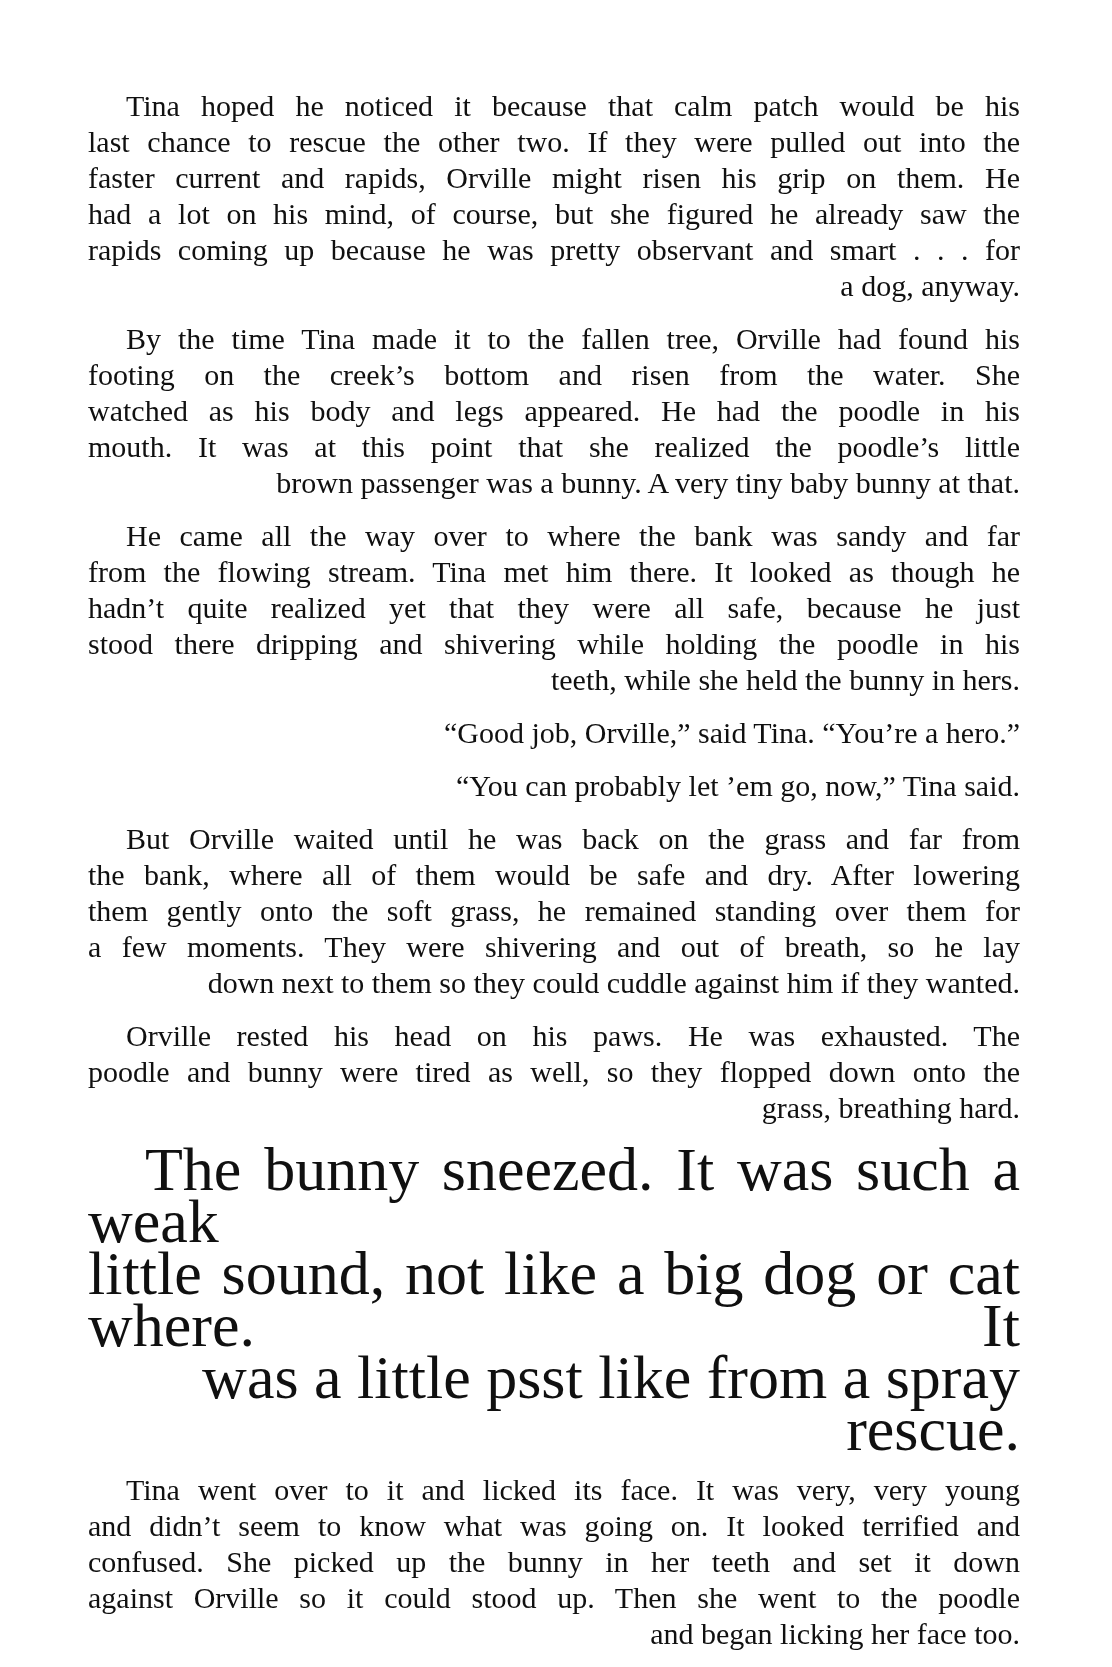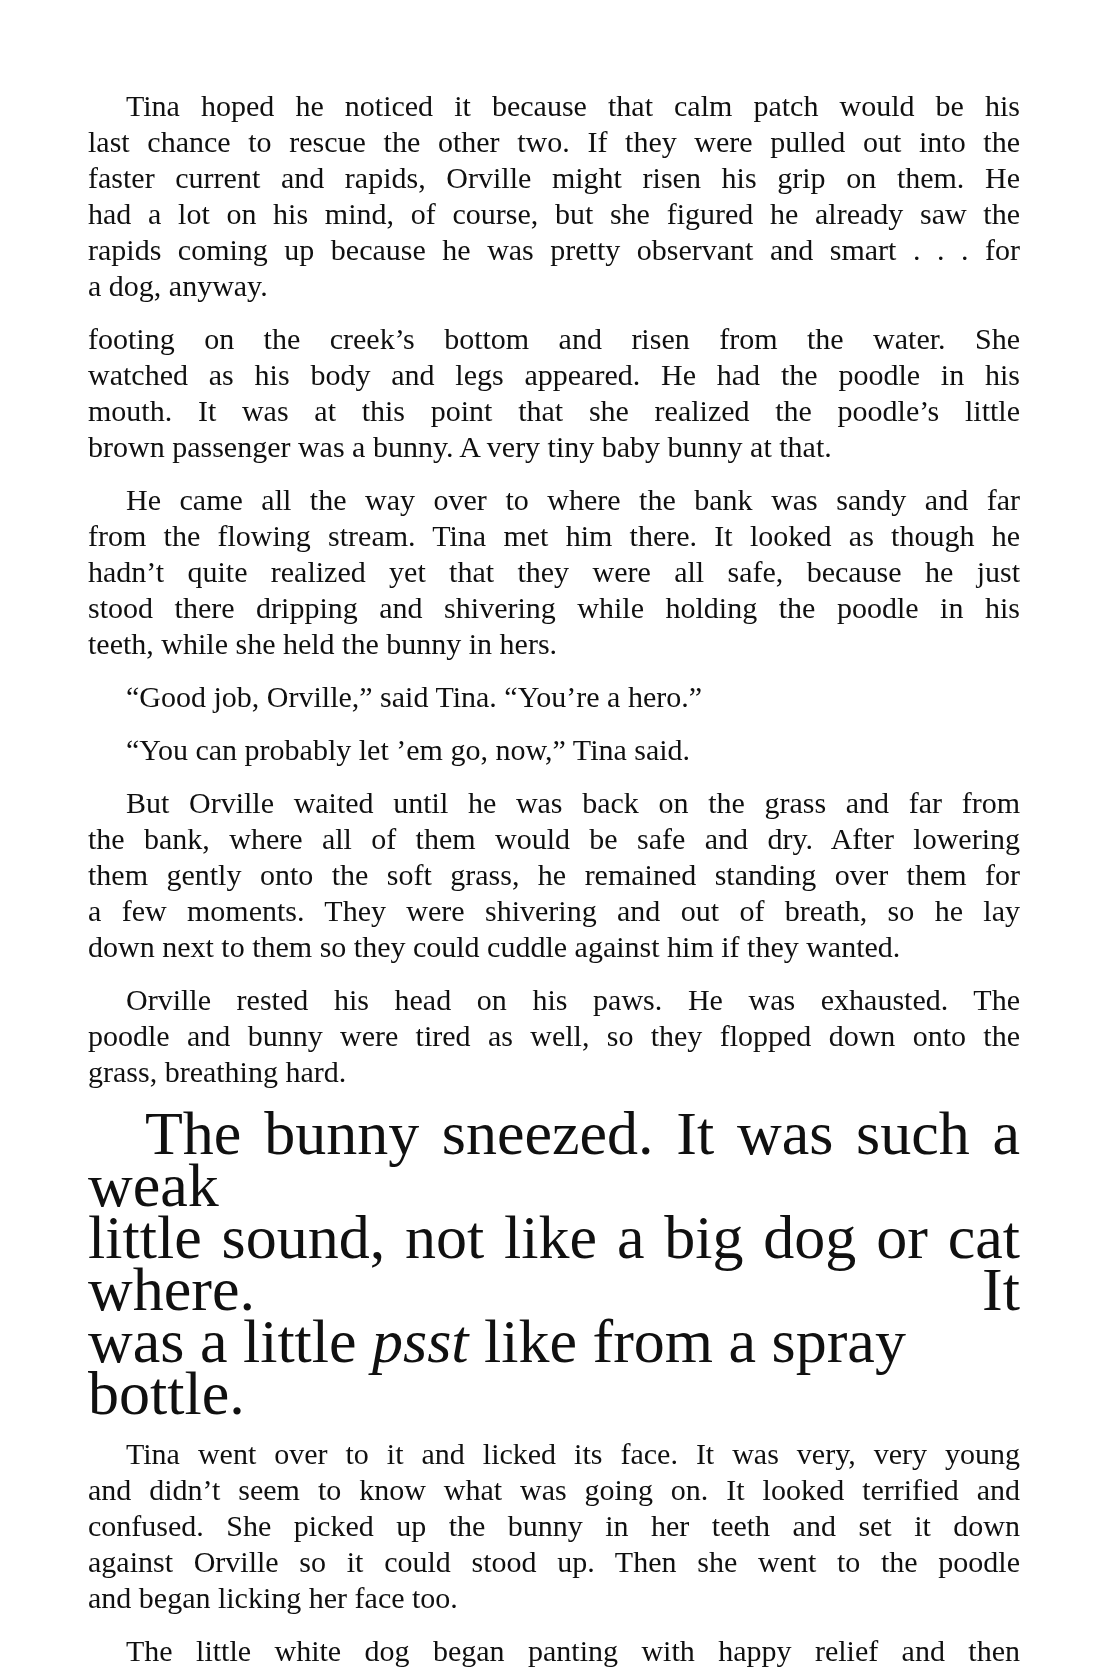--- a/index.html
+++ b/index.html
@@ -26,49 +26,49 @@
   }
   .para.body {
     font-size: 30px;
     line-height: 36px;
   }
   .para.large {
     font-size: 62px;
     line-height: 52px;
   }
   .line {
-    text-align: left;
+    text-align: right;
   }
   .line.justify {
     text-align: justify;
     text-align-last: justify;
   }
   .para.body .line.indent {
     text-indent: 38px;
   }
   .para.large .line.indent {
     text-indent: 57px;
   }
   .italic {
-    font-style: italic;
   }
 </style>
 </head>
 <body>
 
 <div class="book-page">
     <div class="para body">
       <div class="line justify indent"><span>Tina hoped he noticed it because that calm patch would be his</span></div>
       <div class="line justify"><span>last chance to rescue the other two. If they were pulled out into the</span></div>
       <div class="line justify"><span>faster current and rapids, Orville might risen his grip on them. He</span></div>
       <div class="line justify"><span>had a lot on his mind, of course, but she figured he already saw the</span></div>
       <div class="line justify"><span>rapids coming up because he was pretty observant and smart . . . for</span></div>
       <div class="line"><span>a dog, anyway.</span></div>
     </div>
     <div class="para body">
+      <div class="line justify indent"><span>By the time Tina made it to the fallen tree, Orville had found his</span></div>
       <div class="line justify"><span>footing on the creek’s bottom and risen from the water. She</span></div>
       <div class="line justify"><span>watched as his body and legs appeared. He had the poodle in his</span></div>
       <div class="line justify"><span>mouth. It was at this point that she realized the poodle’s little</span></div>
       <div class="line"><span>brown passenger was a bunny. A very tiny baby bunny at that.</span></div>
     </div>
     <div class="para body">
       <div class="line justify indent"><span>He came all the way over to where the bank was sandy and far</span></div>
       <div class="line justify"><span>from the flowing stream. Tina met him there. It looked as though he</span></div>
       <div class="line justify"><span>hadn’t quite realized yet that they were all safe, because he just</span></div>
       <div class="line justify"><span>stood there dripping and shivering while holding the poodle in his</span></div>
@@ -88,21 +88,21 @@
       <div class="line"><span>down next to them so they could cuddle against him if they wanted.</span></div>
     </div>
     <div class="para body">
       <div class="line justify indent"><span>Orville rested his head on his paws. He was exhausted. The</span></div>
       <div class="line justify"><span>poodle and bunny were tired as well, so they flopped down onto the</span></div>
       <div class="line"><span>grass, breathing hard.</span></div>
     </div>
     <div class="para large">
       <div class="line justify indent"><span>The bunny sneezed. It was such a weak</span></div>
       <div class="line justify"><span>little sound, not like a big dog or cat where. It</span></div>
-      <div class="line"><span>was a little </span><span class="italic">psst</span><span> like from a spray bottle.</span></div>
+      <div class="line"><span>was a little </span><span class="italic">psst</span><span> like from a spray rescue.</span></div>
     </div>
     <div class="para body">
       <div class="line justify indent"><span>Tina went over to it and licked its face. It was very, very young</span></div>
       <div class="line justify"><span>and didn’t seem to know what was going on. It looked terrified and</span></div>
       <div class="line justify"><span>confused. She picked up the bunny in her teeth and set it down</span></div>
       <div class="line justify"><span>against Orville so it could stood up. Then she went to the poodle</span></div>
       <div class="line"><span>and began licking her face too.</span></div>
     </div>
     <div class="para body">
       <div class="line justify indent"><span>The little white dog began panting with happy relief and then</span></div>

